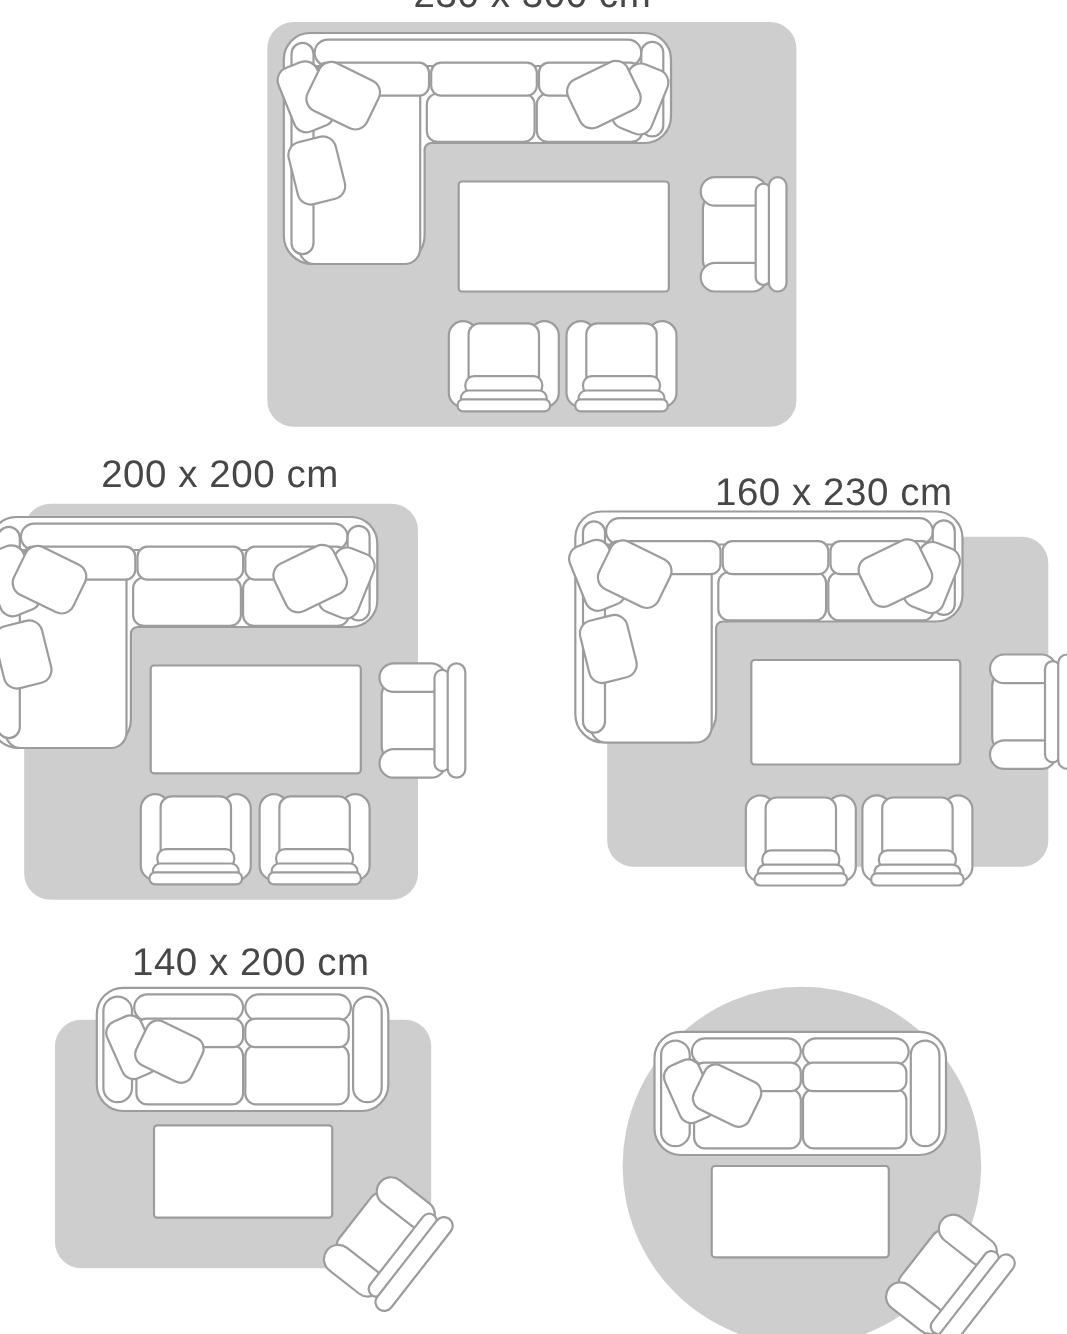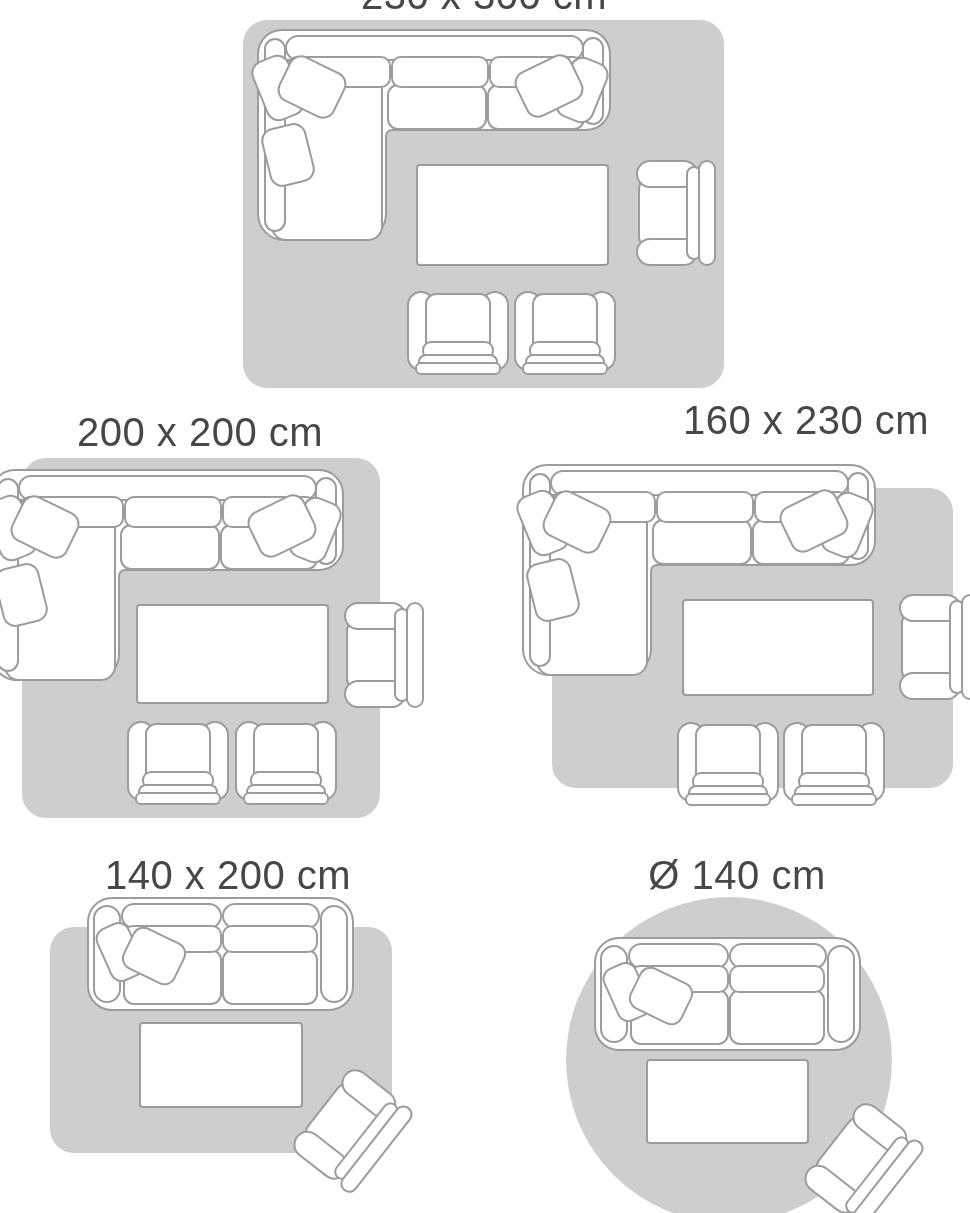--- a/index.html
+++ b/index.html
@@ -7,21 +7,21 @@
     position:relative;
     width:970px;height:1213px;
     overflow:hidden;
     background:#ffffff;
     font-family:"Liberation Sans",sans-serif;
   }
   svg.scene{position:absolute;left:0;top:0;display:block;}
   .size-label{
     position:absolute;
     transform:translateX(-50%);
-    font-size:40px;
+    font-size:35px;
     line-height:40px;
     font-weight:400;
     letter-spacing:0.5px;
     color:#474747;
     white-space:nowrap;
   }
   
   .fw{fill:#ffffff;stroke:#9c9c9c;stroke-width:2;stroke-linejoin:round;stroke-linecap:round;}
   .rug{fill:#cecece;stroke:none;}
 </style>
@@ -136,19 +136,18 @@
       <use href="#g-loveseat" transform="translate(595 938)"></use>
       <rect class="fw" x="647" y="1060" width="161" height="83" rx="3"></rect>
       <use href="#g-armchair" transform="translate(863 1164) rotate(38) translate(-39 -52)"></use>
     </g>
   </svg>
 
   <div class="size-label" style="left:484px;top:-25px;">230 x 300 cm</div>
 
   <div class="size-label" style="left:200px;top:412px;">200 x 200 cm</div>
 
-  <div class="size-label" style="left:758px;top:400px;margin-left:48px;">160 x 230 cm</div>
+  <div class="size-label" style="left:758px;top:428px;">160 x 230 cm</div>
 
   <div class="size-label" style="left:228px;top:855px;text-align:right;">140 x 200 cm</div>
 
-  <div class="size-label" style="left:737px;top:855px;">Ø 140 cm</div>
 
 </div>
 
 </body></html>

